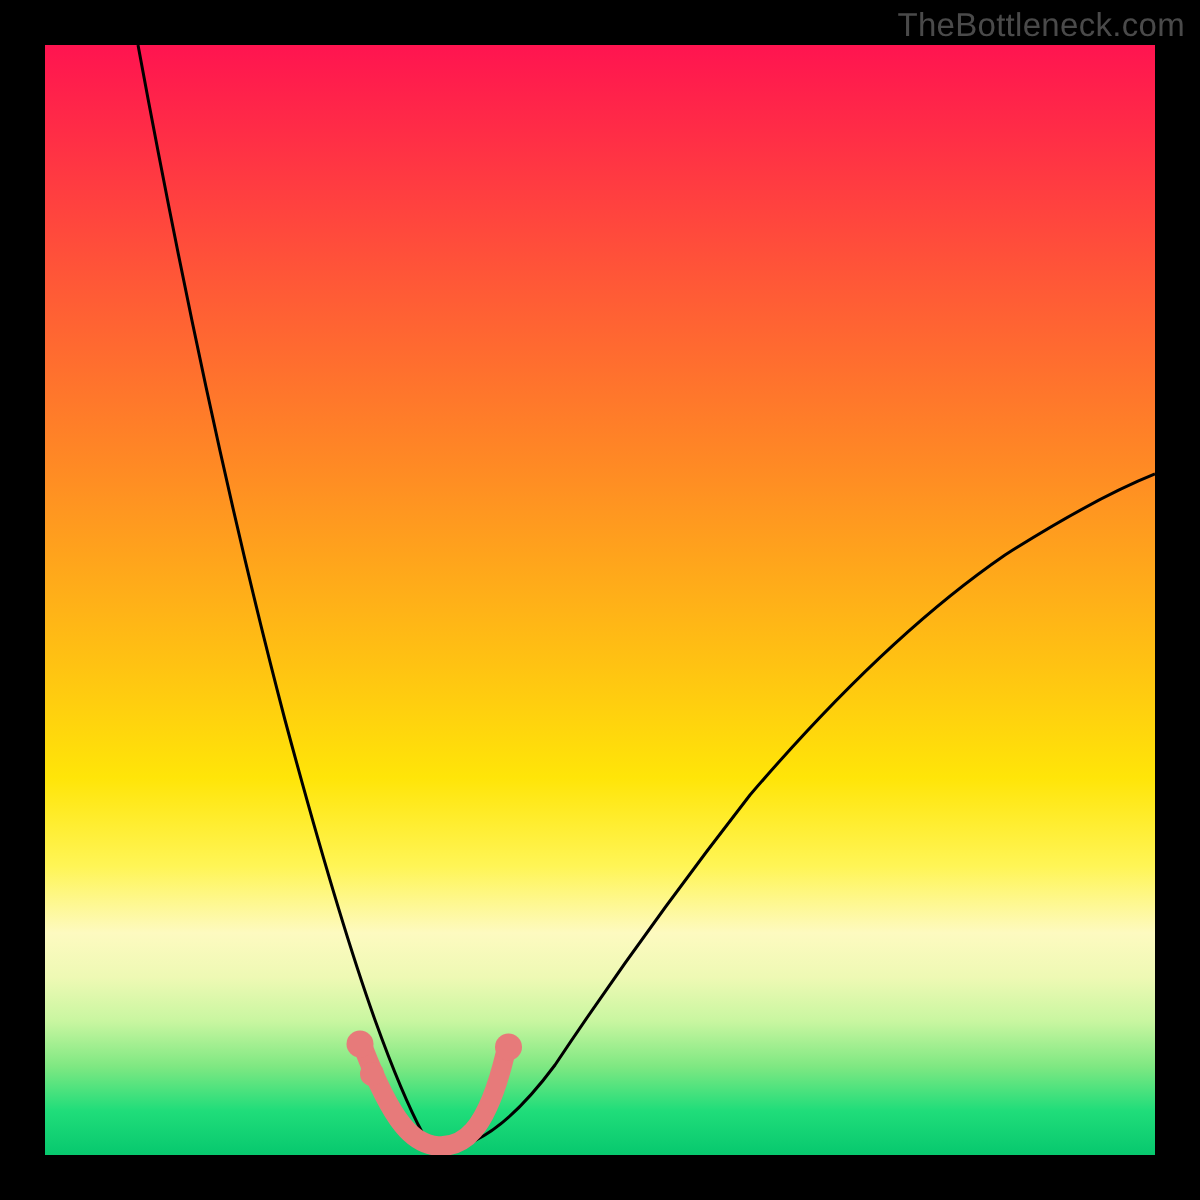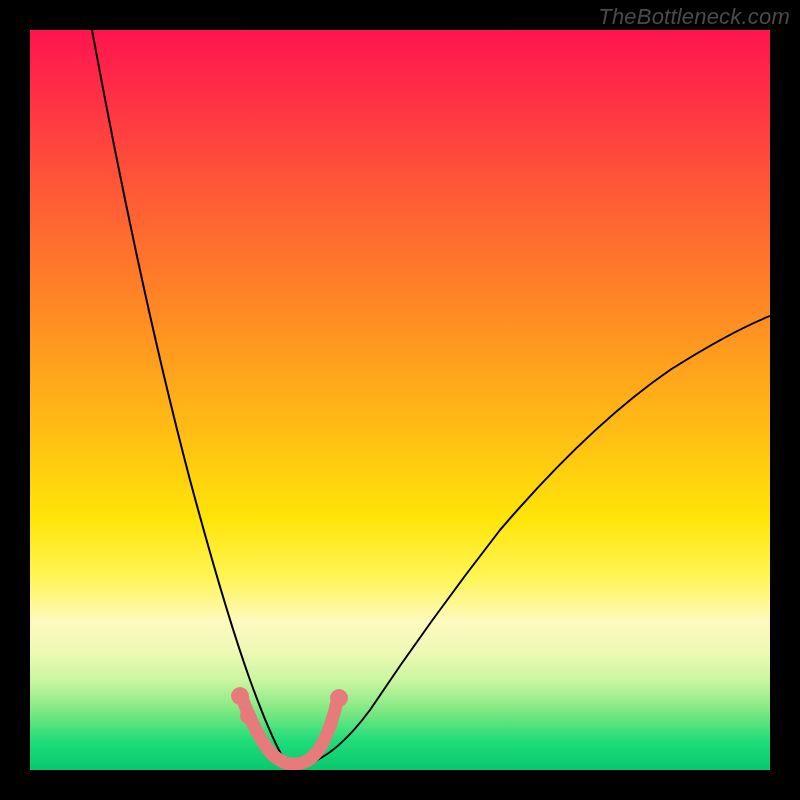--- a/index.html
+++ b/index.html
@@ -9,21 +9,20 @@
     height: 800px;
     overflow: hidden;
     background: #000;
     font-family: Arial, Helvetica, sans-serif;
   }
   .frame {
     position: relative;
     width: 800px;
     height: 800px;
     background: #000;
-    font-style: italic;
   }
   .watermark {
     position: absolute;
     top: 4px;
     right: 10px;
     font-size: 22px;
     font-weight: 500;
     color: #4a4a4a;
     letter-spacing: 0.2px;
     z-index: 5;

